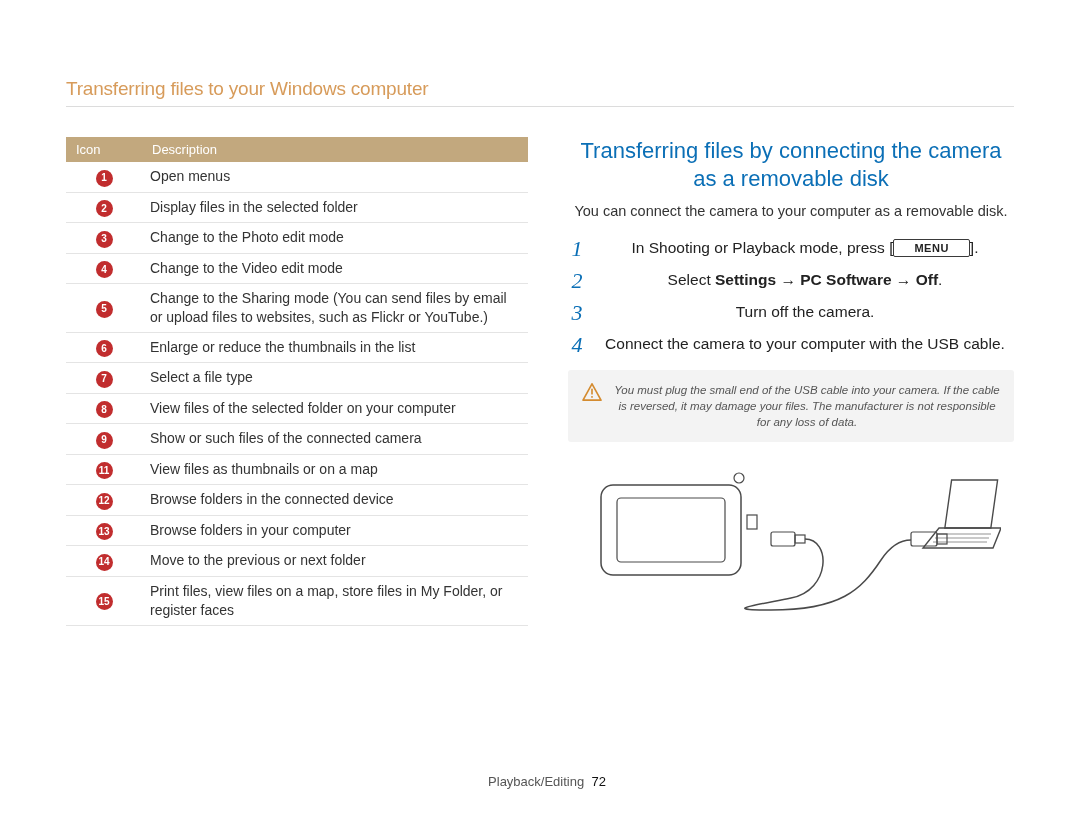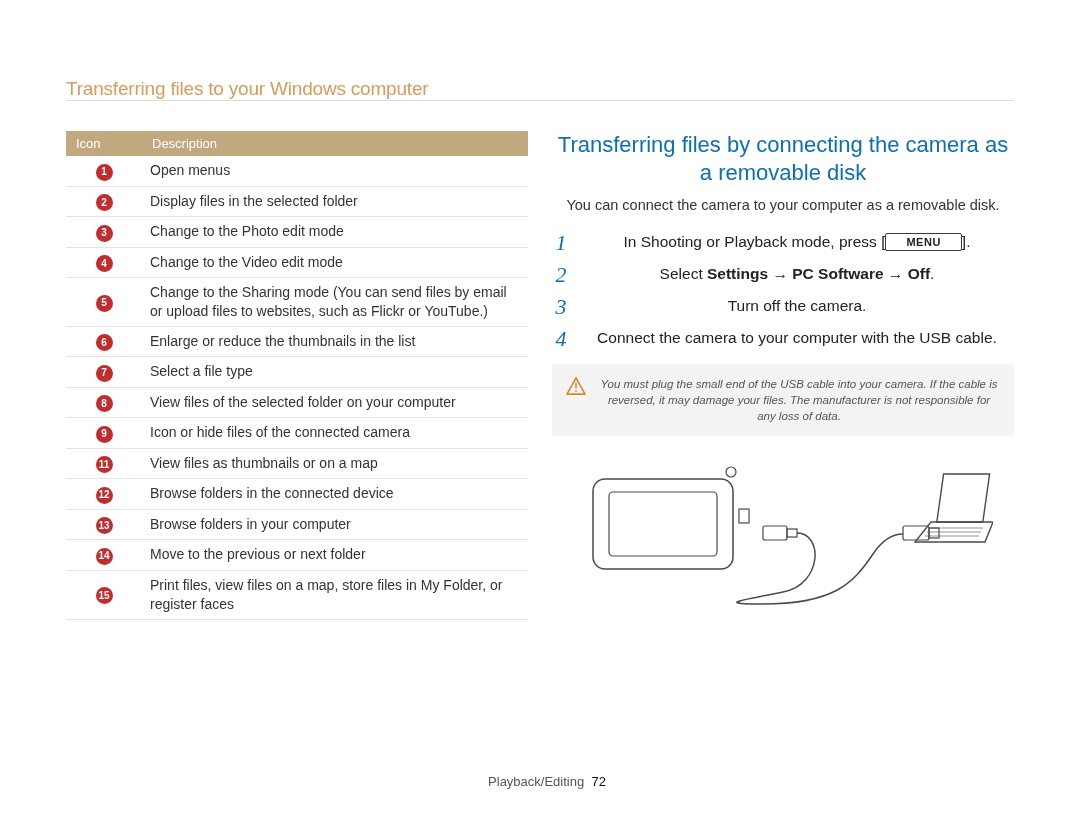--- a/index.html
+++ b/index.html
@@ -11,27 +11,28 @@
     height: 815px;
     box-sizing: border-box;
     padding: 78px 66px 0 66px;
     position: relative;
     font-weight: 300;
   }
   .page-title {
     color: #d79b5a;
     font-size: 19px;
     font-weight: 300;
+    padding-bottom: 6px;
     border-bottom: 1px solid #dcdcdc;
     margin-bottom: 30px;
     letter-spacing: -0.2px;
   }
   .columns {
     display: flex;
-    gap: 24px;
+    gap: 40px;
   }
   .col-left {
     width: 462px;
     flex-shrink: 0;
   }
   .col-right {
     flex: 1;
     text-align: center;
   }
   table.desc {
@@ -191,21 +192,21 @@
         <tr>
             <td class="iconcell"><span class="numcircle">7</span></td>
             <td>Select a file type</td>
           </tr>
         <tr>
             <td class="iconcell"><span class="numcircle">8</span></td>
             <td>View files of the selected folder on your computer</td>
           </tr>
         <tr>
             <td class="iconcell"><span class="numcircle">9</span></td>
-            <td>Icon or hide files of the connected camera</td>
+            <td>Show or such files of the connected camera</td>
           </tr>
         <tr>
             <td class="iconcell"><span class="numcircle">11</span></td>
             <td>View files as thumbnails or on a map</td>
           </tr>
         <tr>
             <td class="iconcell"><span class="numcircle">12</span></td>
             <td>Browse folders in the connected device</td>
           </tr>
         <tr>

